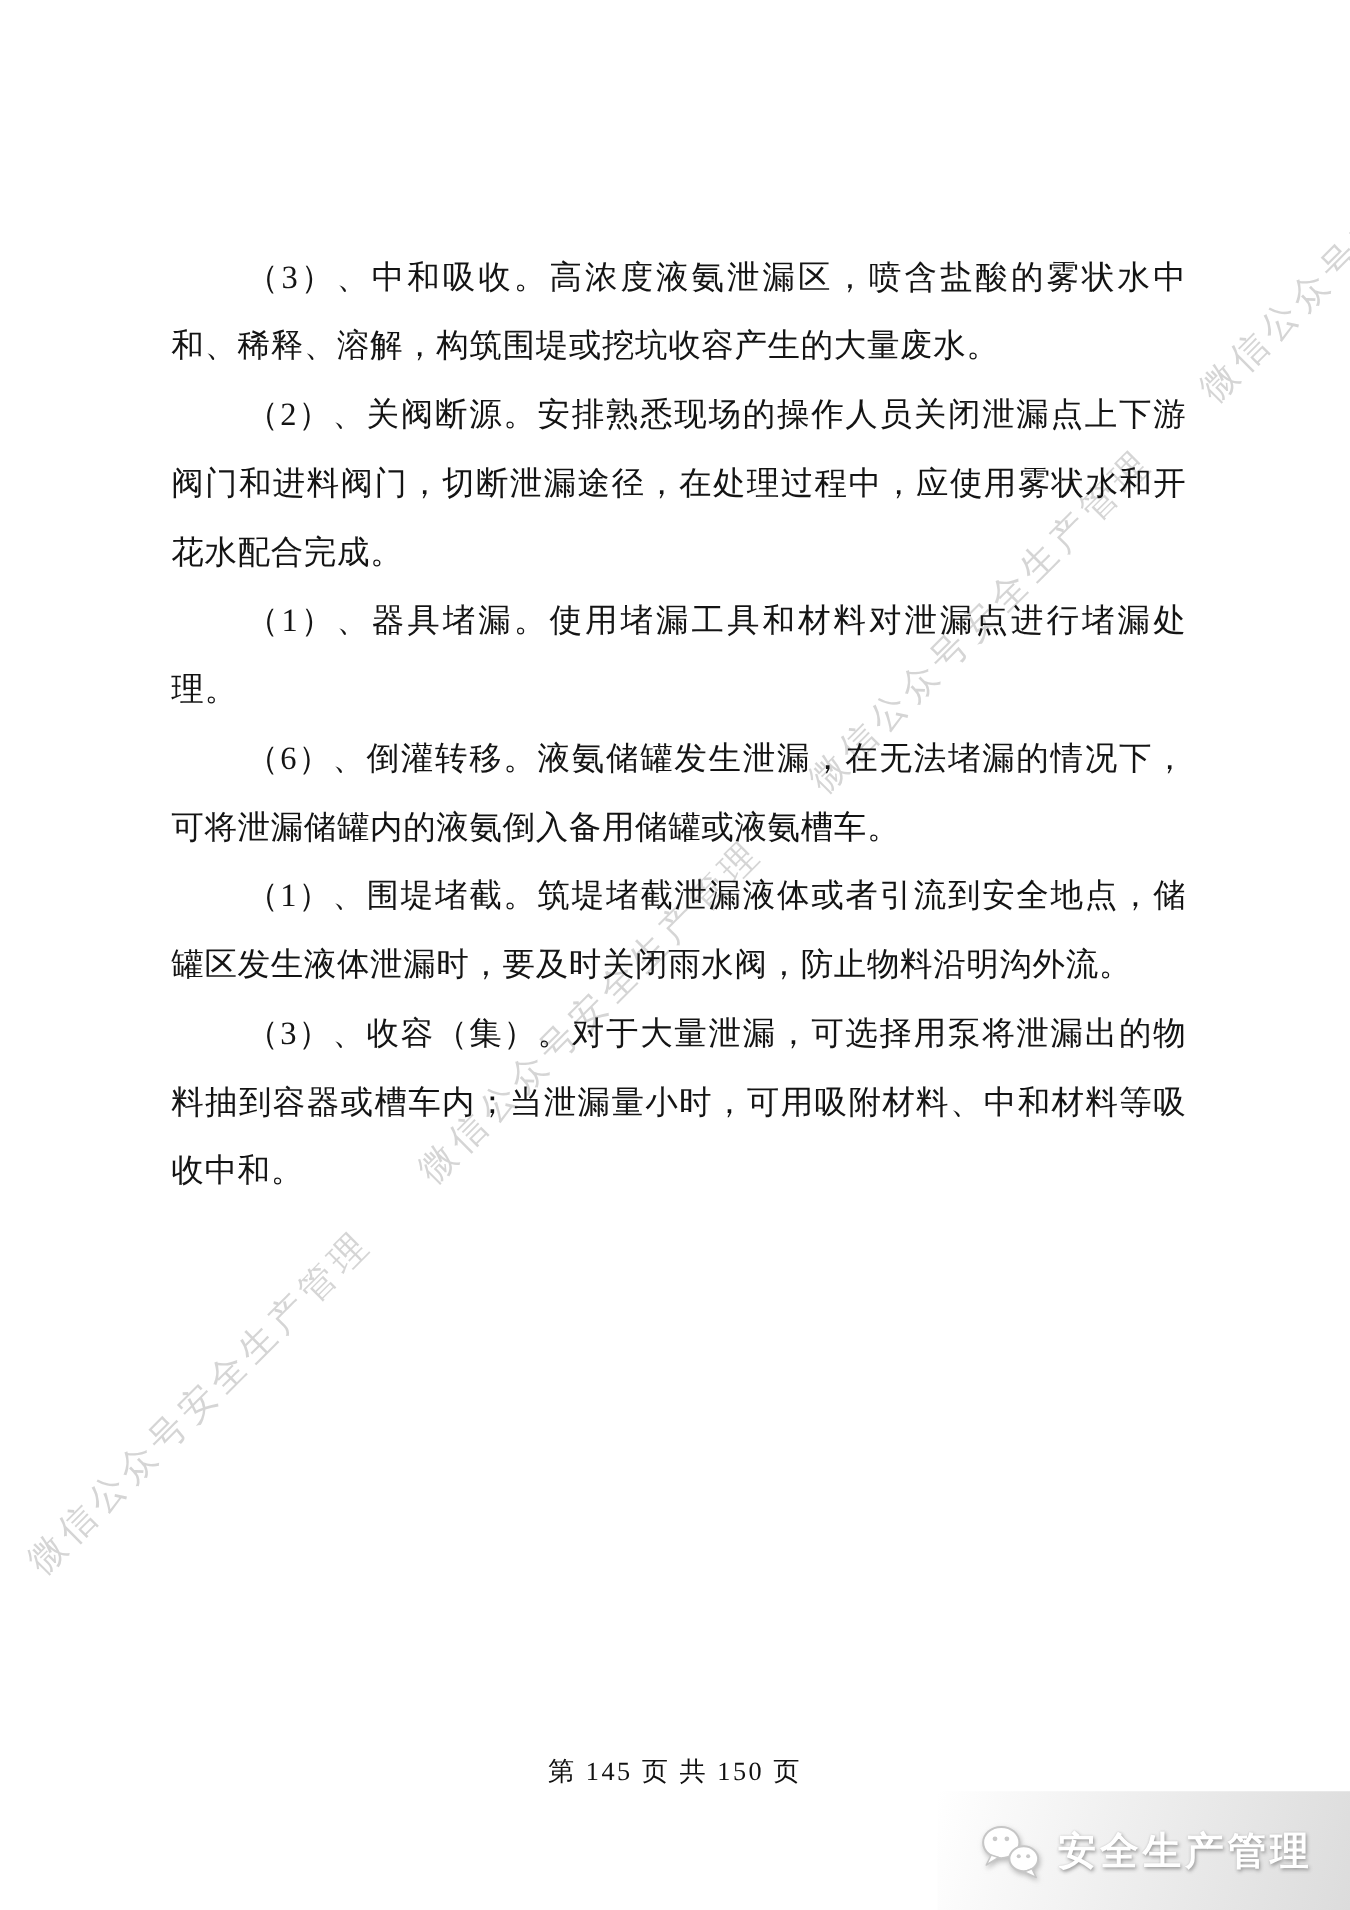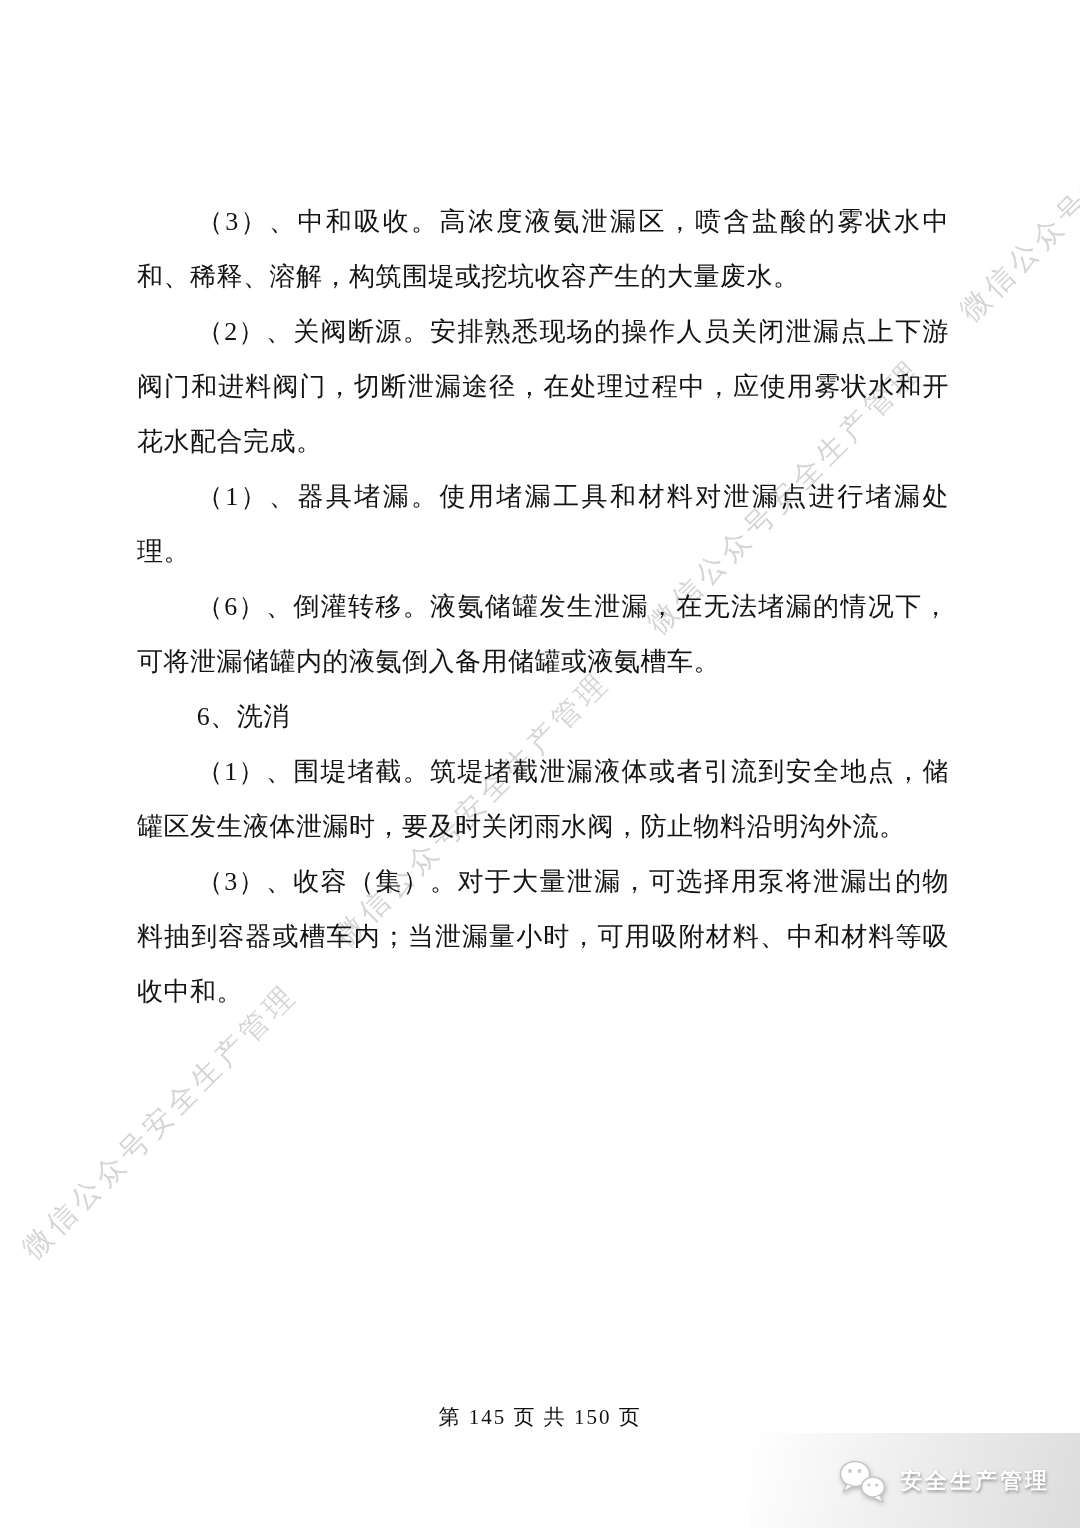--- a/index.html
+++ b/index.html
@@ -62,42 +62,41 @@
       rgba(238,238,238,0.85) 40%,
       #dcdcdc 100%);
     display: flex;
     align-items: center;
     justify-content: flex-end;
     padding-right: 30px;
     gap: 10px;
   }
   .brand-label {
     font-family: "Liberation Sans", "DejaVu Sans", sans-serif;
-    font-size: 22px;
+    font-size: 31px;
     font-weight: bold;
     letter-spacing: 3px;
     color: #ffffff;
     text-shadow: 1px 2px 3px rgba(150,150,150,0.95), 0 0 1px rgba(160,160,160,0.6);
   }
   .wechat-icon-svg {
     display: block;
     filter: drop-shadow(1px 2px 2px rgba(160,160,160,0.7));
   }
 </style>
 </head>
 <body>
 
 <div class="watermark-diagonal">微信公众号安全生产管理　　微信公众号安全生产管理　　微信公众号安全生产管理　　微信公众号安全生产管理</div>
 
 <div class="page-body">
   <p>（3）、中和吸收。高浓度液氨泄漏区，喷含盐酸的雾状水中和、稀释、溶解，构筑围堤或挖坑收容产生的大量废水。</p>
   <p>（2）、关阀断源。安排熟悉现场的操作人员关闭泄漏点上下游阀门和进料阀门，切断泄漏途径，在处理过程中，应使用雾状水和开花水配合完成。</p>
   <p>（1）、器具堵漏。使用堵漏工具和材料对泄漏点进行堵漏处理。</p>
   <p>（6）、倒灌转移。液氨储罐发生泄漏，在无法堵漏的情况下，可将泄漏储罐内的液氨倒入备用储罐或液氨槽车。</p>
-  <p>6、洗消</p>
   <p>（1）、围堤堵截。筑堤堵截泄漏液体或者引流到安全地点，储罐区发生液体泄漏时，要及时关闭雨水阀，防止物料沿明沟外流。</p>
   <p>（3）、收容（集）。对于大量泄漏，可选择用泵将泄漏出的物料抽到容器或槽车内；当泄漏量小时，可用吸附材料、中和材料等吸收中和。</p>
 </div>
 
 <div class="page-footer">第 145 页 共 150 页</div>
 
 <div class="brand-band">
   <span>
     <svg class="wechat-icon-svg" width="54" height="46" viewBox="0 0 54 46" xmlns="http://www.w3.org/2000/svg">
       <ellipse cx="19" cy="16" rx="14.5" ry="12.5" fill="#ffffff" stroke="#c6c6c6" stroke-width="1.6"></ellipse>

